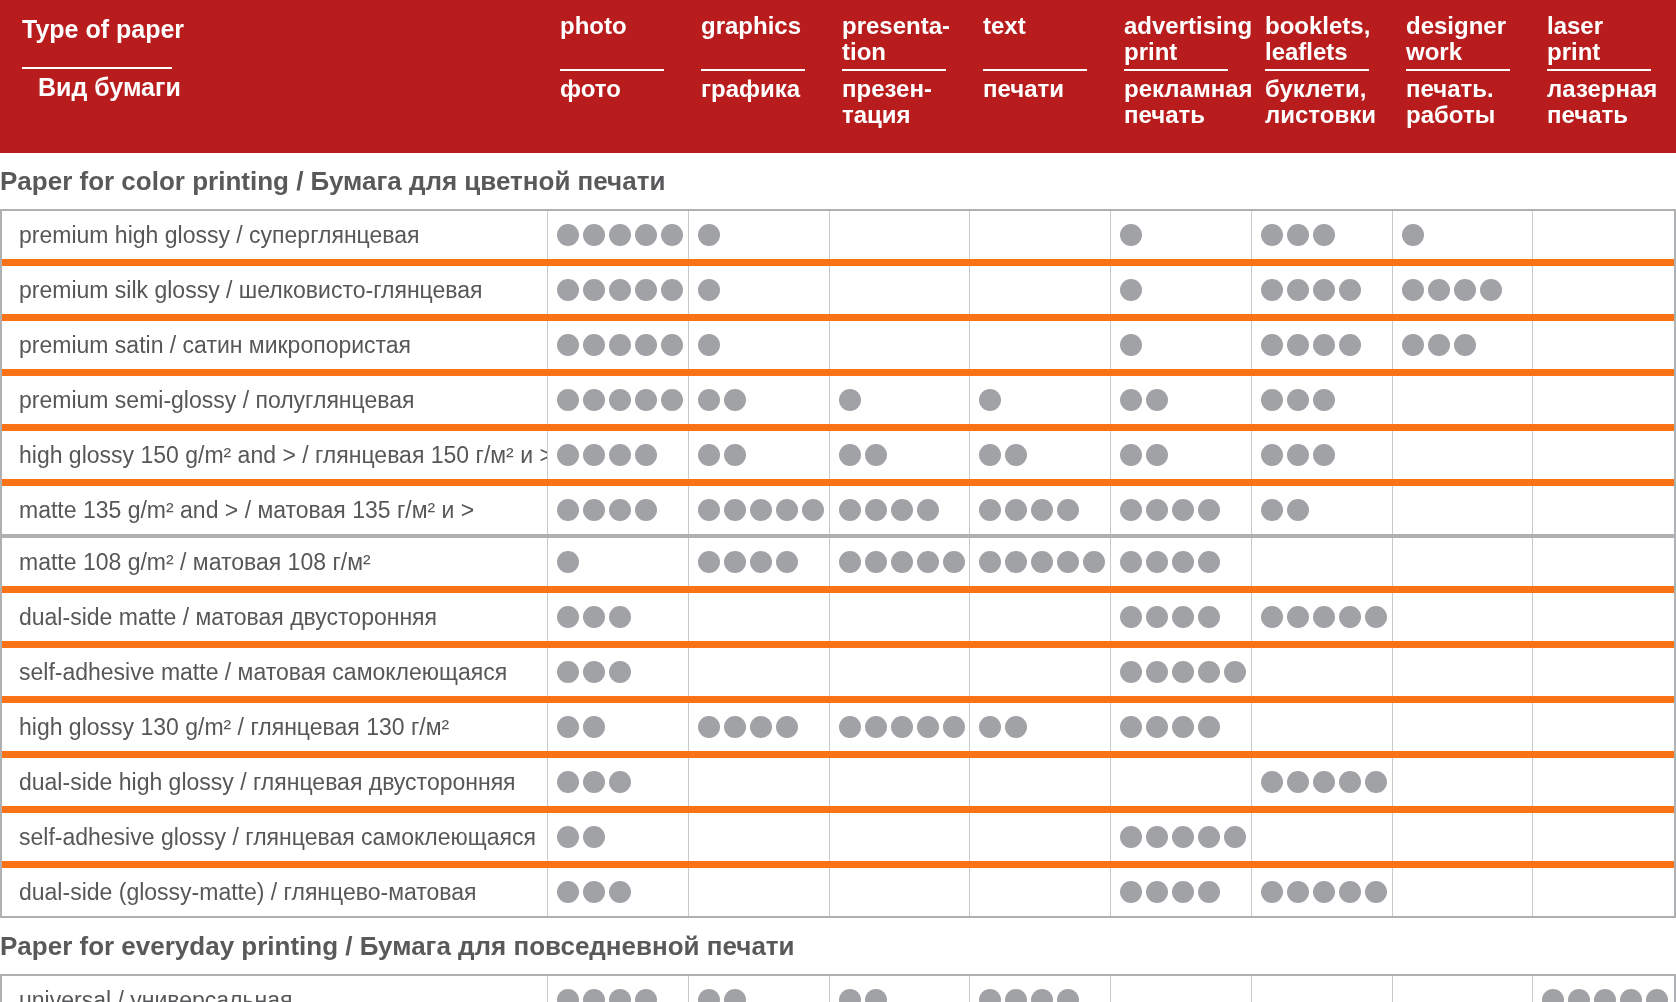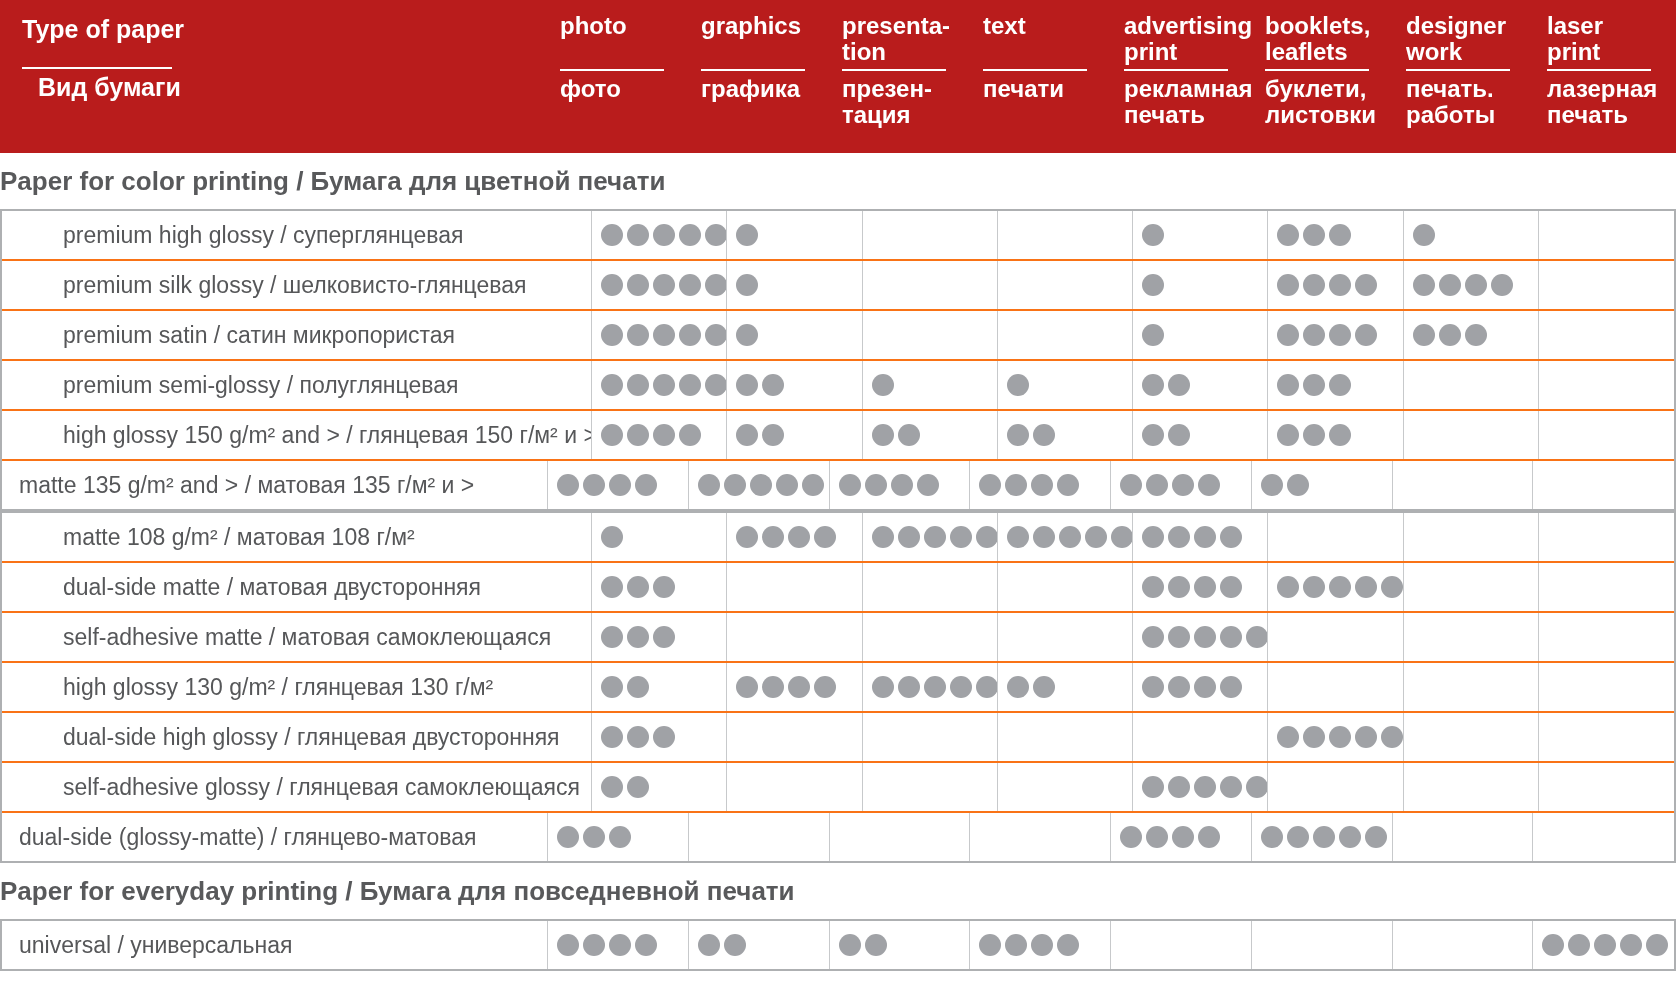--- a/index.html
+++ b/index.html
@@ -36,21 +36,21 @@
     color: #58595b;
   }
   .sec-table {
     border: 2px solid #aeb0b2;
   }
   .row {
     display: grid;
     grid-template-columns: 546px repeat(8, 1fr);
     height: 48px;
   }
-  .row:not(:last-child) { border-bottom: 2px solid #f97316; padding-left: 44px; }
+  .row:not(:last-child) { border-bottom: 7px solid #f97316; }
   .cell {
     display: flex; align-items: center;
     overflow: hidden;
   }
   .cell:not(:last-child) { border-right: 1px solid #c7c9cb; }
   .label-cell {
     padding-left: 17px;
     font-size: 23px;
     color: #565759;
     white-space: nowrap;

